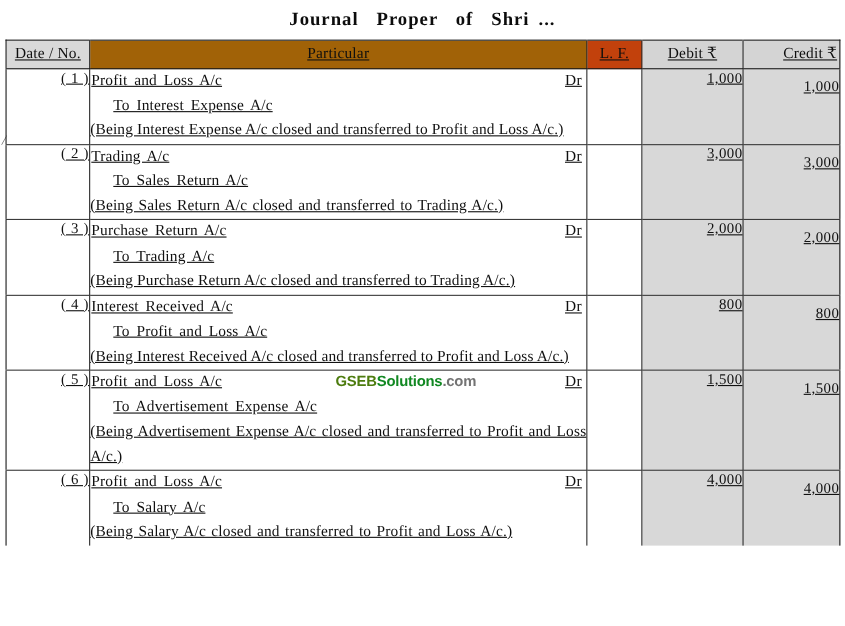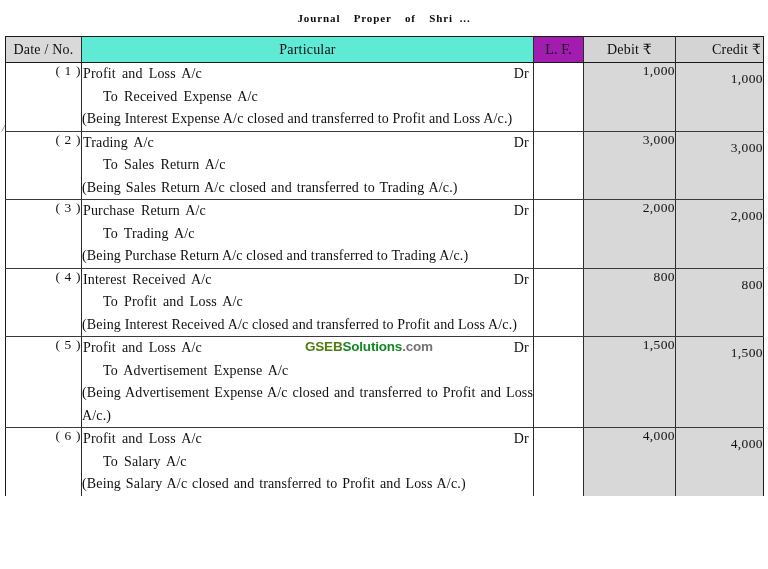--- a/index.html
+++ b/index.html
@@ -20,21 +20,21 @@
   .title-bar {
     height: 36px;
     display: flex;
     align-items: center;
     justify-content: center;
     position: relative;
   }
   .doc-title {
     font-family: "Liberation Serif", "DejaVu Serif", serif;
     font-weight: bold;
-    font-size: 11px;
+    font-size: 17px;
     letter-spacing: 0.9px;
     word-spacing: 3px;
     color: #0c0c0c;
     white-space: pre;
   }
 
   
   .scan-mark {
     position: absolute;
     left: 3px;
@@ -48,20 +48,21 @@
     transform: rotate(-6deg);
     user-select: none;
   }
 
   
   .journal-wrap {
     position: absolute;
     left: 5px;
     top: 36px;
     width: 753px;
+    text-decoration: underline;
   }
   table.journal {
     border-collapse: collapse;
     table-layout: fixed;
     width: 758px;
     border-top: 1.6px solid #1a1a1a;
     border-left: 1.4px solid #1a1a1a;
     border-right: 1.4px solid #1a1a1a;
   }
   table.journal th,
@@ -88,22 +89,22 @@
   thead th {
     background: #d9d9d9;
     border-bottom: 1.6px solid #1a1a1a;
     font-weight: normal;
     font-size: 14px;
     text-align: center;
     color: #0f0f0f;
     white-space: nowrap;
     letter-spacing: 0.2px;
   }
-  thead th.th-part   { background: #5eead4; }
-  thead th.th-lf     { background: #a21caf; }
+  thead th.th-part   { background: #a16207; }
+  thead th.th-lf     { background: #c2410c; }
   thead th.th-debit  { background: #d4d4d4; margin-top: 36px; }
   thead th.th-credit { background: #d4d4d4; }
   .th-inner { line-height: 25px; padding: 0 2px; }
 
   
   tbody tr.entry-row > td {
     border-bottom: 1.2px solid #3a3a3a;
   }
   tbody tr.entry-row.last-row > td {
     border-bottom: none;
@@ -236,21 +237,21 @@
     </thead>
     <tbody>
 
       <tr class="entry-row">
         <td class="cell-date">( 1 )</td>
         <td class="cell-part">
           <div class="line head-line">
             <span class="acct">Profit  and  Loss  A/c</span>
             <span class="dr">Dr</span>
           </div>
-          <div class="line to-line">To  Received  Expense  A/c</div>
+          <div class="line to-line">To  Interest  Expense  A/c</div>
           <div class="line narr justify">(Being  Interest  Expense  A/c  closed  and  transferred  to  Profit and  Loss  A/c.)</div>
         </td>
         <td class="cell-lf"></td>
         <td class="cell-debit">1,000</td>
         <td class="cell-credit">
           <span class="amt-second">1,000</span>
         </td>
       </tr>
 
       <tr class="entry-row">

